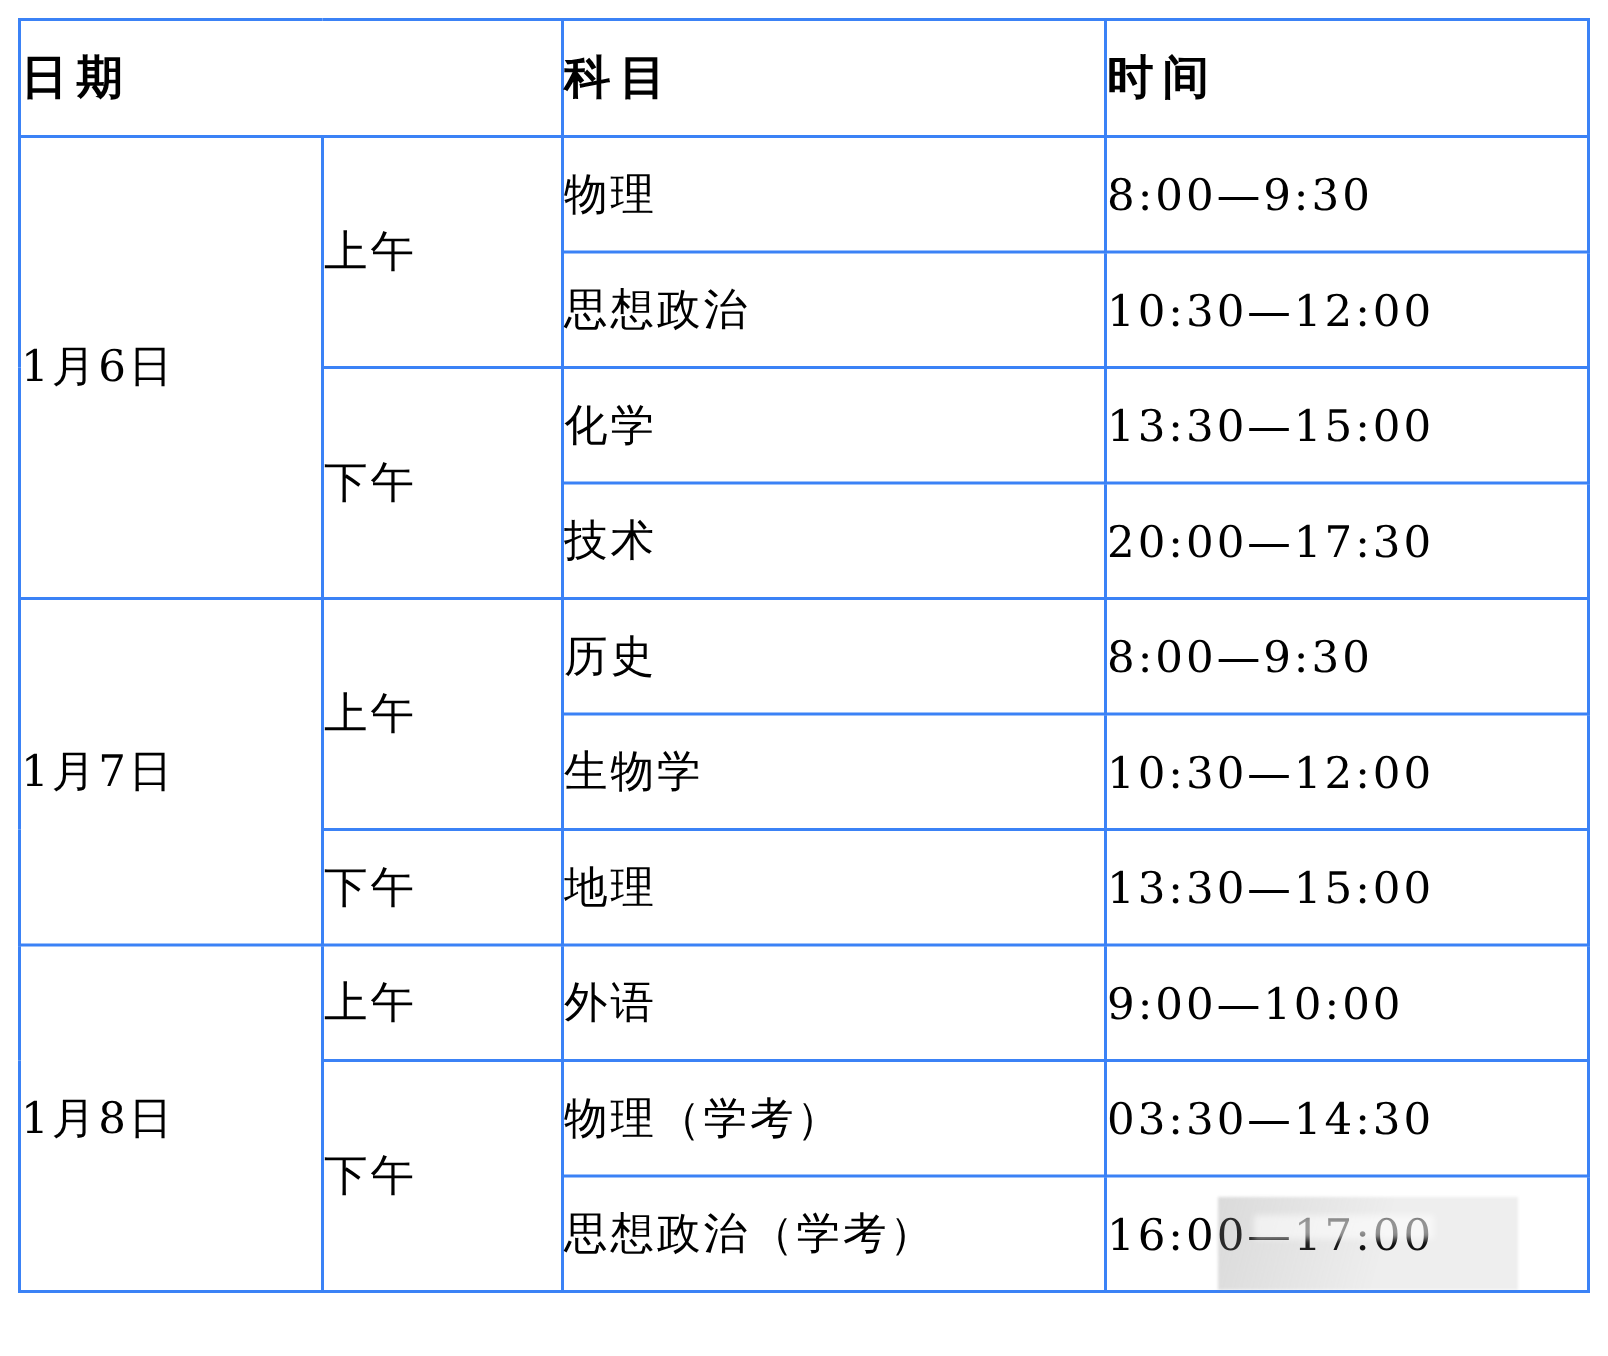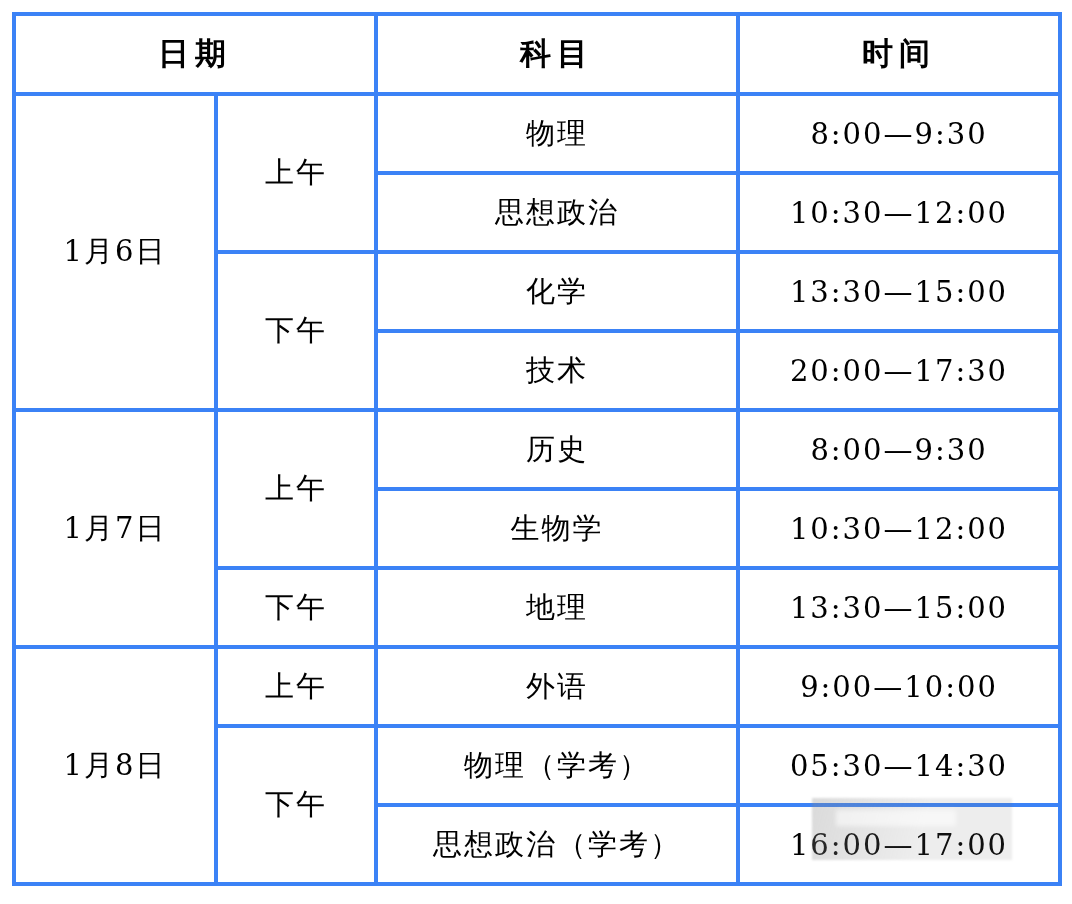--- a/index.html
+++ b/index.html
@@ -20,22 +20,21 @@
     height: 904px;
     box-sizing: border-box;
   }
   table.exam {
     border-collapse: collapse;
     table-layout: fixed;
     margin: 12px 0 0 12px;
     width: 1046px;
   }
   table.exam td {
-    border: 4px solid #3b82f6;
-    text-align: center;
+    border: 2px solid #3b82f6;
     vertical-align: middle;
     font-size: 29px;
     letter-spacing: 2px;
     font-family: "DejaVu Serif", "Liberation Serif", serif;
     padding: 0;
   }
   table.exam td.head {
     font-weight: bold;
     font-size: 31px;
     letter-spacing: 6px;
@@ -146,21 +145,21 @@
 
       <tr class="r1">
         <td class="date-cell" rowspan="3">1月8日</td>
         <td class="half-cell">上午</td>
         <td class="subject-cell">外语</td>
         <td class="time-cell">9:00—10:00</td>
       </tr>
       <tr class="r1">
         <td class="half-cell" rowspan="2">下午</td>
         <td class="subject-cell">物理（学考）</td>
-        <td class="time-cell">05:30—14:30</td>
+        <td class="time-cell">03:30—14:30</td>
       </tr>
       <tr class="r1">
         <td class="subject-cell">思想政治（学考）</td>
         <td class="time-cell">16:00—17:00</td>
       </tr>
     </tbody>
   </table>
 
   <div class="smudge"></div>
   <div class="smudge2"></div>

